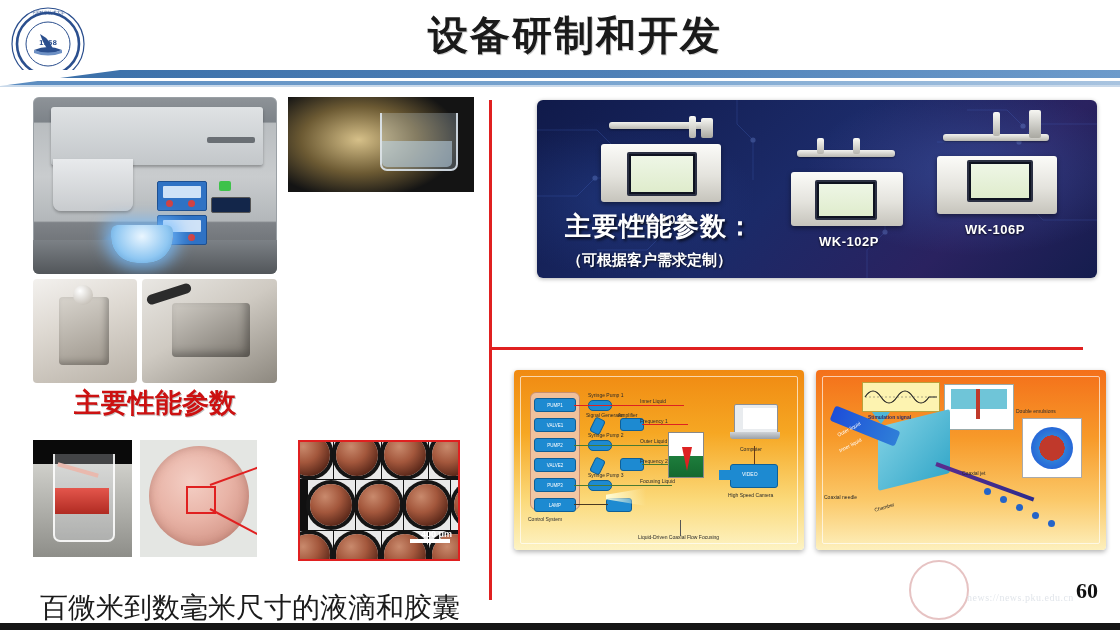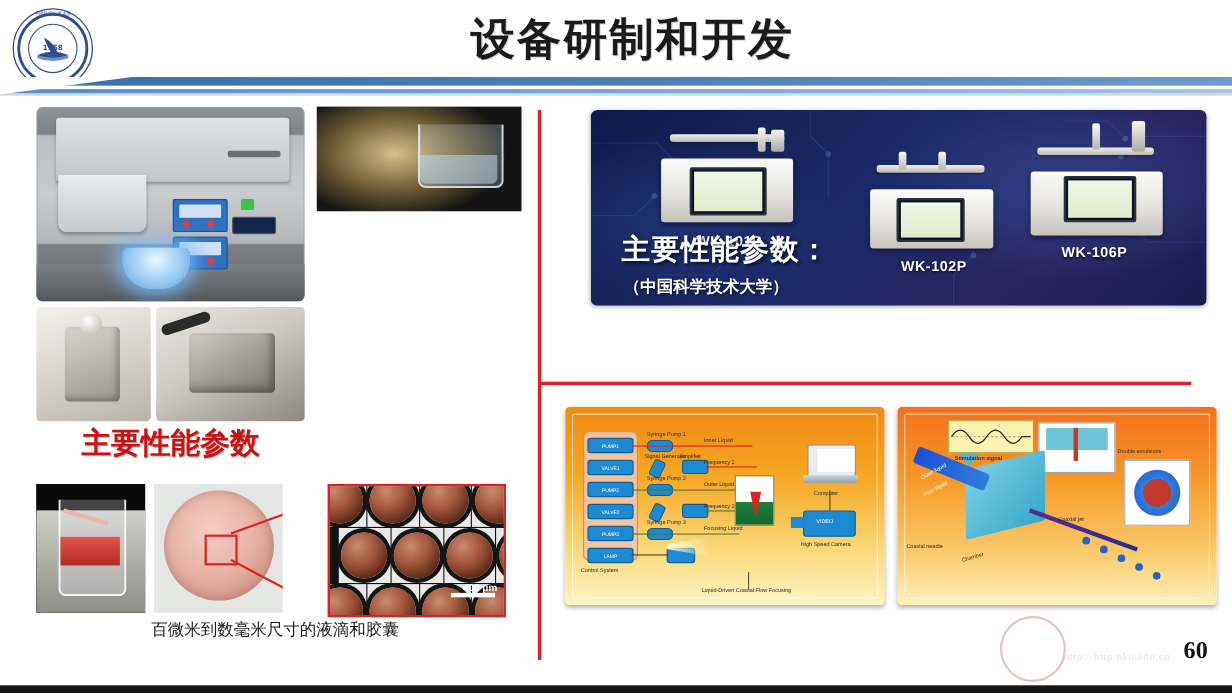--- a/index.html
+++ b/index.html
@@ -127,21 +127,21 @@
     background:radial-gradient(circle at 36% 30%, #c98a6d 0%, #a3573c 40%, #5e2a1b 75%, #1b0d08 100%);
     box-shadow:0 0 0 4px #151515;}
   #photo-micro .cell.off{transform:translateX(22px);}
   #photo-micro .sbar{position:absolute;right:8px;bottom:16px;width:40px;height:4px;background:#fff;}
   #photo-micro .sbt{position:absolute;right:6px;bottom:20px;color:#fff;font-size:9px;font-weight:bold;}
 
   
   .cap{position:absolute;font-family:"DejaVu Sans","Liberation Sans",sans-serif;font-weight:bold;}
   #cap-capsule{left:33px;top:385px;width:244px;text-align:center;font-size:27px;color:#cc1111;
     text-shadow:1px 1px 0 rgba(0,0,0,.25);}
-  #cap-droplet{left:20px;top:563px;width:460px;text-align:center;font-size:15px;color:#1a1a1a;font-weight:normal;}
+  #cap-droplet{left:20px;top:589px;width:460px;text-align:center;font-size:28px;color:#1a1a1a;font-weight:normal;}
 
   
   #banner{left:537px;top:100px;width:560px;height:178px;border-radius:6px;
     background:
       radial-gradient(ellipse 240px 120px at 78% 40%, rgba(60,90,170,.55) 0%, rgba(20,28,72,0) 70%),
       radial-gradient(ellipse 200px 110px at 14% 55%, rgba(40,70,150,.45) 0%, rgba(18,26,66,0) 70%),
       linear-gradient(135deg,#101a4a 0%,#1b2a68 45%,#2a2260 75%,#151d4e 100%);
     overflow:hidden;box-shadow:0 1px 4px rgba(0,0,0,.3);}
   #banner .circuit{position:absolute;inset:0;opacity:.35;}
   #banner .dev{position:absolute;}
@@ -392,21 +392,21 @@
       <div class="post" style="left:56px;top:-12px;height:24px;"></div>
       <div class="clamp" style="left:92px;top:-14px;height:28px;"></div>
       <div class="base" style="width:120px;height:58px;"></div>
       <div class="scr" style="left:30px;top:36px;width:62px;height:38px;">
           <div class="on"></div>
         </div>
     </div>
     <div class="devlbl" style="left:428px;top:122px;">WK-106P</div>
 
     <div class="zh-main">主要性能参数：</div>
-    <div class="zh-sub">（中国科学技术大学）</div>
+    <div class="zh-sub">（可根据客户需求定制）</div>
   </div>
 
 
   <div class="diag" id="diag-left">
     <div class="inner"></div>
     <div class="ctrlbox"></div>
 
     <div class="dnode" style="left:20px;top:28px;width:40px;height:12px;">PUMP1</div>
     <div class="dnode" style="left:20px;top:48px;width:40px;height:12px;">VALVE1</div>
     <div class="dnode" style="left:20px;top:68px;width:40px;height:12px;">PUMP2</div>
@@ -492,19 +492,19 @@
     <div class="dtxt" style="left:22px;top:72px;transform:rotate(-28deg);color:#fff;">Inner liquid</div>
     <div class="dtxt" style="left:8px;top:124px;">Coaxial needle</div>
     <div class="dtxt" style="left:58px;top:134px;transform:rotate(-16deg);">Chamber</div>
     <div class="dtxt" style="left:146px;top:100px;">Coaxial jet</div>
     <div class="dtxt" style="left:200px;top:38px;">Double emulsions</div>
   </div>
 
 
   <div id="watermark">
     <div class="wlogo"></div>
-    <div class="wurl">http://http.pku.edu.cn</div>
+    <div class="wurl">news://news.pku.edu.cn</div>
   </div>
 
   <div id="page-num">60</div>
 
   <div class="footbar"></div>
 </div>
 
 </body></html>

